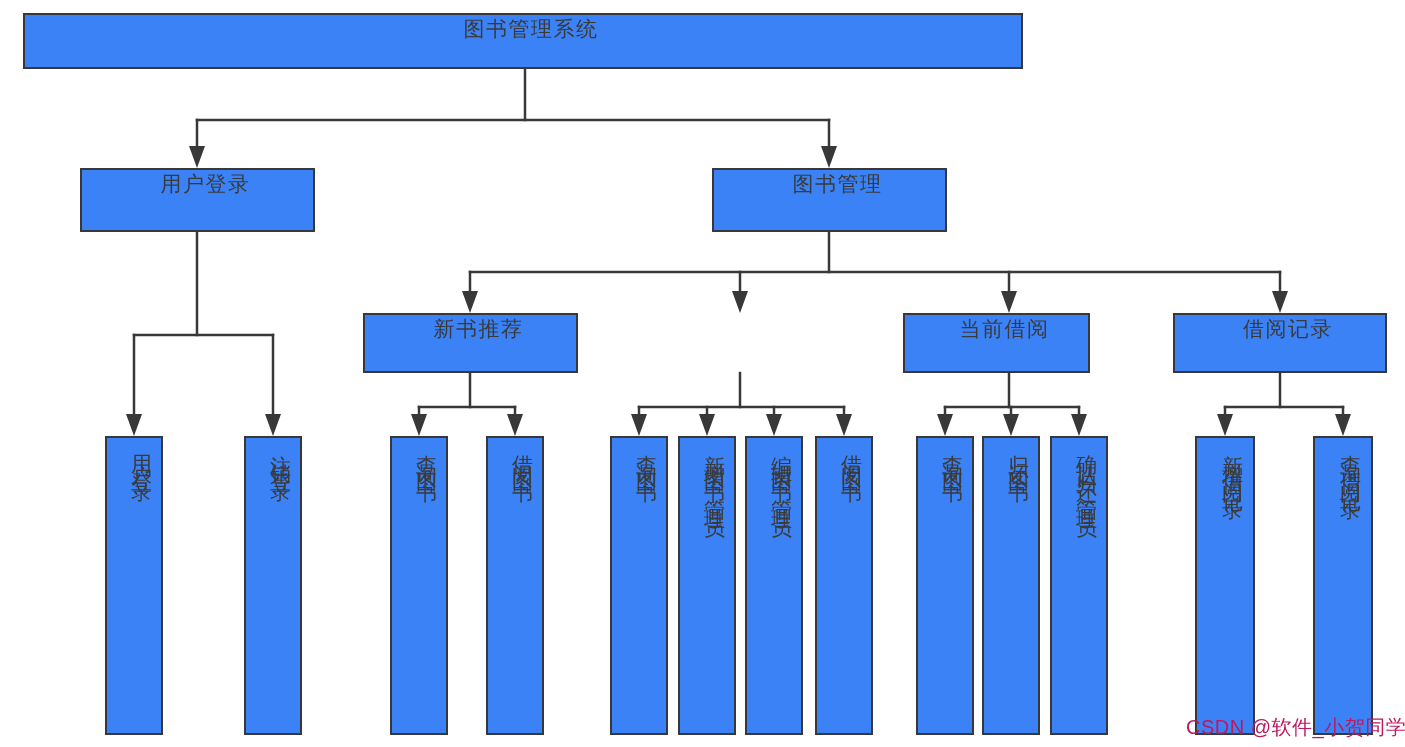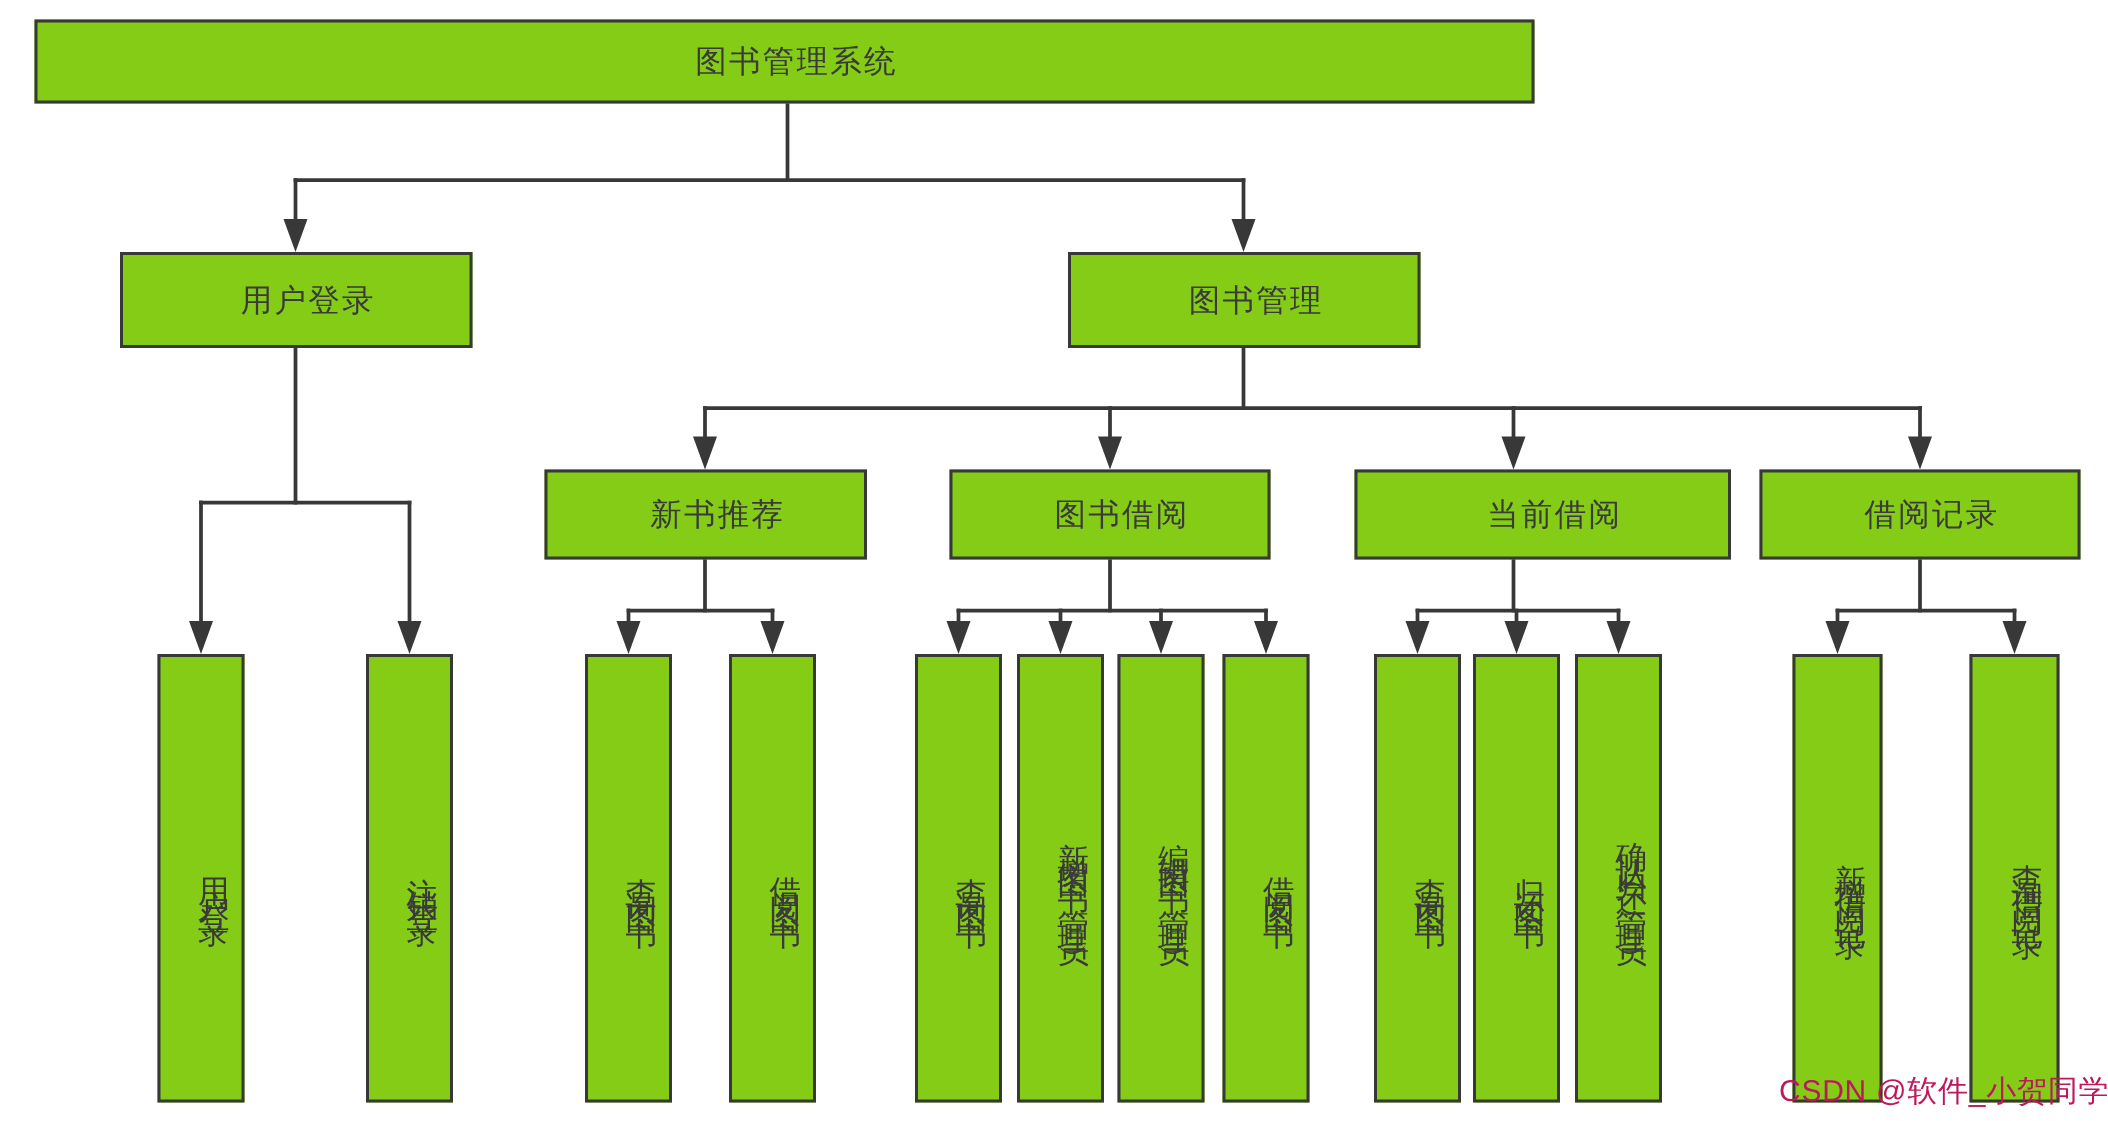--- a/index.html
+++ b/index.html
@@ -2,22 +2,22 @@
 <html><head>
 <meta charset="utf-8">
 <style>
   html,body{margin:0;padding:0;background:#ffffff;}
   .stage{
     position:relative;width:1405px;height:747px;background:#ffffff;
     font-family:"Liberation Sans",sans-serif;color:#3a3a3a;overflow:hidden;
   }
   svg.wires{position:absolute;left:0;top:0;z-index:0;}
   .node{
-    position:absolute;box-sizing:border-box;background:#84cc16;
-    border:2.5px solid #383838;display:flex;align-items:center;justify-content:center;
+    position:absolute;box-sizing:border-box;background:#3b82f6;
+    border:2.5px solid #383838;display:flex;align-items:flex-start;justify-content:center;
     z-index:1;
     padding-left:16px;
   }
   .hbox span{font-size:21px;letter-spacing:1.5px;white-space:nowrap;}
   .vbox span{
     writing-mode:vertical-rl;text-orientation:mixed;
     font-size:21px;letter-spacing:9px;line-height:1;
   }
   .watermark{
     position:absolute;left:1186px;top:714px;z-index:3;
@@ -105,24 +105,21 @@
   <div class="node hbox" style="left:80px;top:168px;width:235px;height:64px">
     <span>用户登录</span>
   </div>
   <div class="node hbox" style="left:363px;top:313px;width:215px;height:60px">
     <span>新书推荐</span>
   </div>
 
   <div class="node hbox" style="left:712px;top:168px;width:235px;height:64px">
     <span>图书管理</span>
   </div>
-  <div class="node hbox" style="left:633px;top:313px;width:214px;height:60px">
-    <span>图书借阅</span>
-  </div>
-  <div class="node hbox" style="left:903px;top:313px;width:251px;height:60px">
+  <div class="node hbox" style="left:903px;top:313px;width:187px;height:60px">
     <span>当前借阅</span>
   </div>
   <div class="node hbox" style="left:1173px;top:313px;width:214px;height:60px">
     <span>借阅记录</span>
   </div>
 
   <div class="node vbox" style="left:105px;top:436px;width:58px;height:299px">
     <span>用户登录</span>
   </div>
   <div class="node vbox" style="left:244px;top:436px;width:58px;height:299px">

